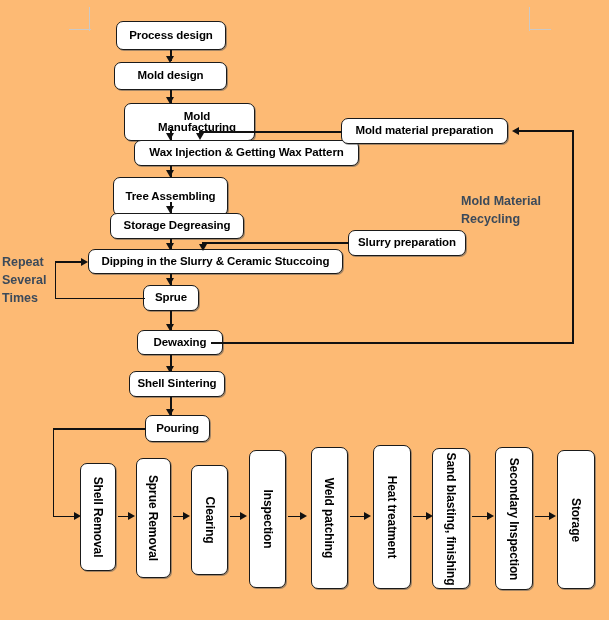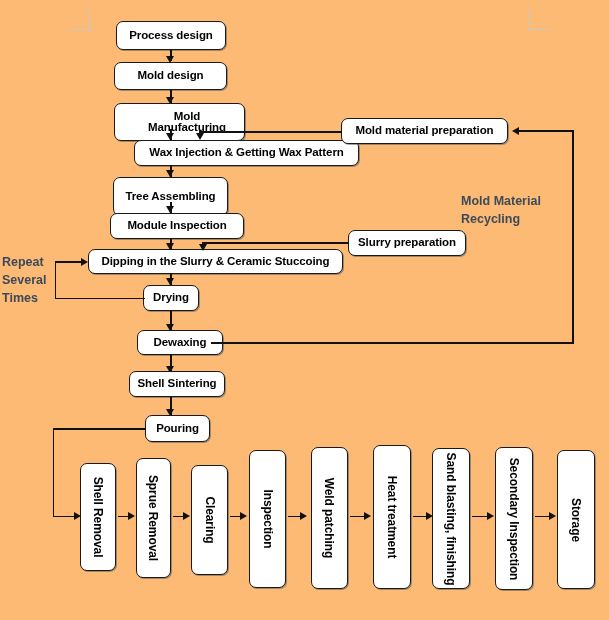--- a/index.html
+++ b/index.html
@@ -118,41 +118,41 @@
     </div>
 
   <div class="box h" style="left:116px; top:21px; width:110px; height:29px;">Process design</div>
   <div class="ln lnv" style="left:170px; top:50px;  height:11px;"></div>
   <div class="arrow down" style="left:166.4px; top:56px;"></div>
 
   <div class="box h" style="left:114px; top:62px; width:113px; height:28px;">Mold design</div>
   <div class="ln lnv" style="left:170px; top:90px;  height:13px;"></div>
   <div class="arrow down" style="left:166.4px; top:97px;"></div>
 
-  <div class="box h" style="left:114px; top:103px; width:131px; height:38px;padding-left:21px;">Mold Manufacturing</div>
+  <div class="box h" style="left:124px; top:103px; width:131px; height:38px;padding-left:21px;">Mold Manufacturing</div>
   <div class="ln lnv" style="left:170px; top:129px; height:11px;"></div>
   <div class="arrow down" style="left:166.4px; top:133px;"></div>
 
   <div class="box h" style="left:86px; top:140px; width:225px; height:26px;margin-left:48px;">Wax Injection &amp; Getting Wax Pattern</div>
   <div class="ln lnv" style="left:170px; top:166px; height:11px;"></div>
   <div class="arrow down" style="left:166.4px; top:170px;"></div>
 
   <div class="box h" style="left:113px; top:177px; width:115px; height:39px;">Tree Assembling</div>
   <div class="ln lnv" style="left:170px; top:202px; height:11px;"></div>
   <div class="arrow down" style="left:166.4px; top:206px;"></div>
 
-  <div class="box h" style="left:110px; top:213px; width:134px; height:26px;">Module Inspection</div>
+  <div class="box h" style="left:110px; top:213px; width:134px; height:26px;">Storage Degreasing</div>
   <div class="ln lnv" style="left:170px; top:239px; height:11px;"></div>
   <div class="arrow down" style="left:166.4px; top:243px;"></div>
 
   <div class="box h" style="left:88px; top:249px; width:255px; height:25px;">Dipping in the Slurry &amp; Ceramic Stuccoing</div>
   <div class="ln lnv" style="left:170px; top:274px; height:11px;"></div>
   <div class="arrow down" style="left:166.4px; top:278px;"></div>
 
-  <div class="box h" style="left:143px; top:285px; width:56px; height:26px;">Drying</div>
+  <div class="box h" style="left:143px; top:285px; width:56px; height:26px;">Sprue</div>
   <div class="ln lnv" style="left:170px; top:311px; height:19px;"></div>
   <div class="arrow down" style="left:166.4px; top:324px;"></div>
 
   <div class="box h" style="left:137px; top:330px; width:86px; height:25px;">Dewaxing</div>
   <div class="ln lnv" style="left:170px; top:355px; height:17px;"></div>
   <div class="arrow down" style="left:166.4px; top:366px;"></div>
 
   <div class="box h" style="left:129px; top:371px; width:96px; height:26px;">Shell Sintering</div>
   <div class="ln lnv" style="left:170px; top:397px; height:18px;"></div>
   <div class="arrow down" style="left:166.4px; top:409px;"></div>

